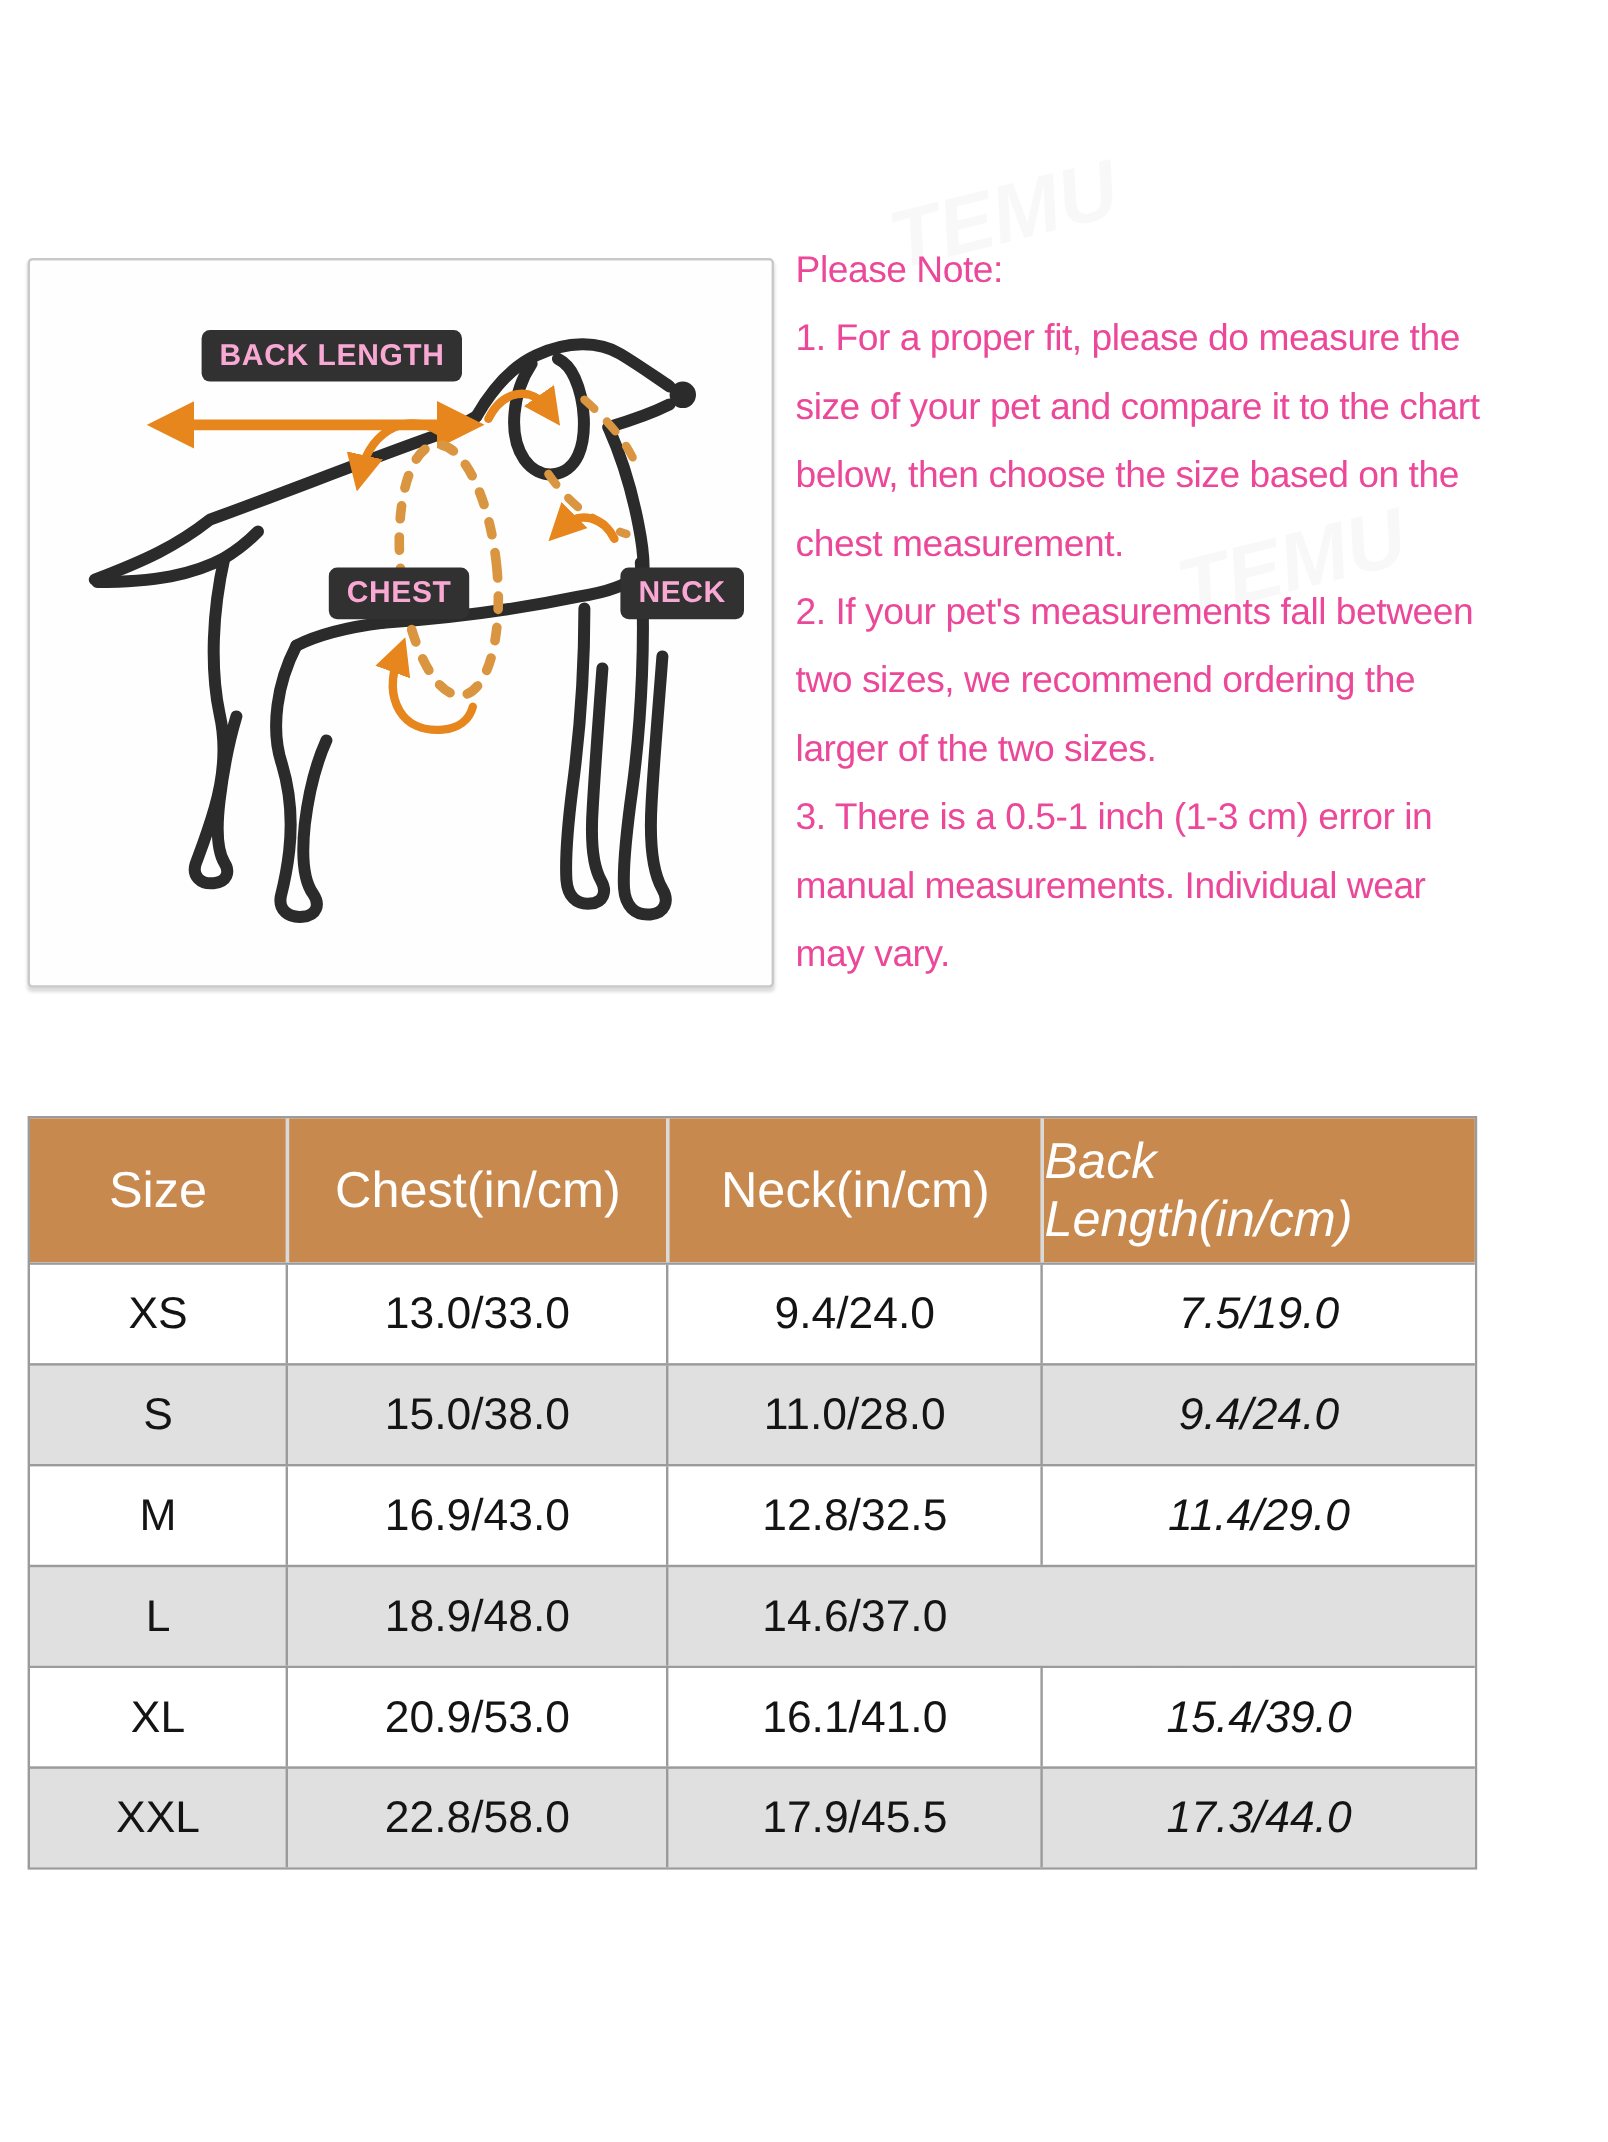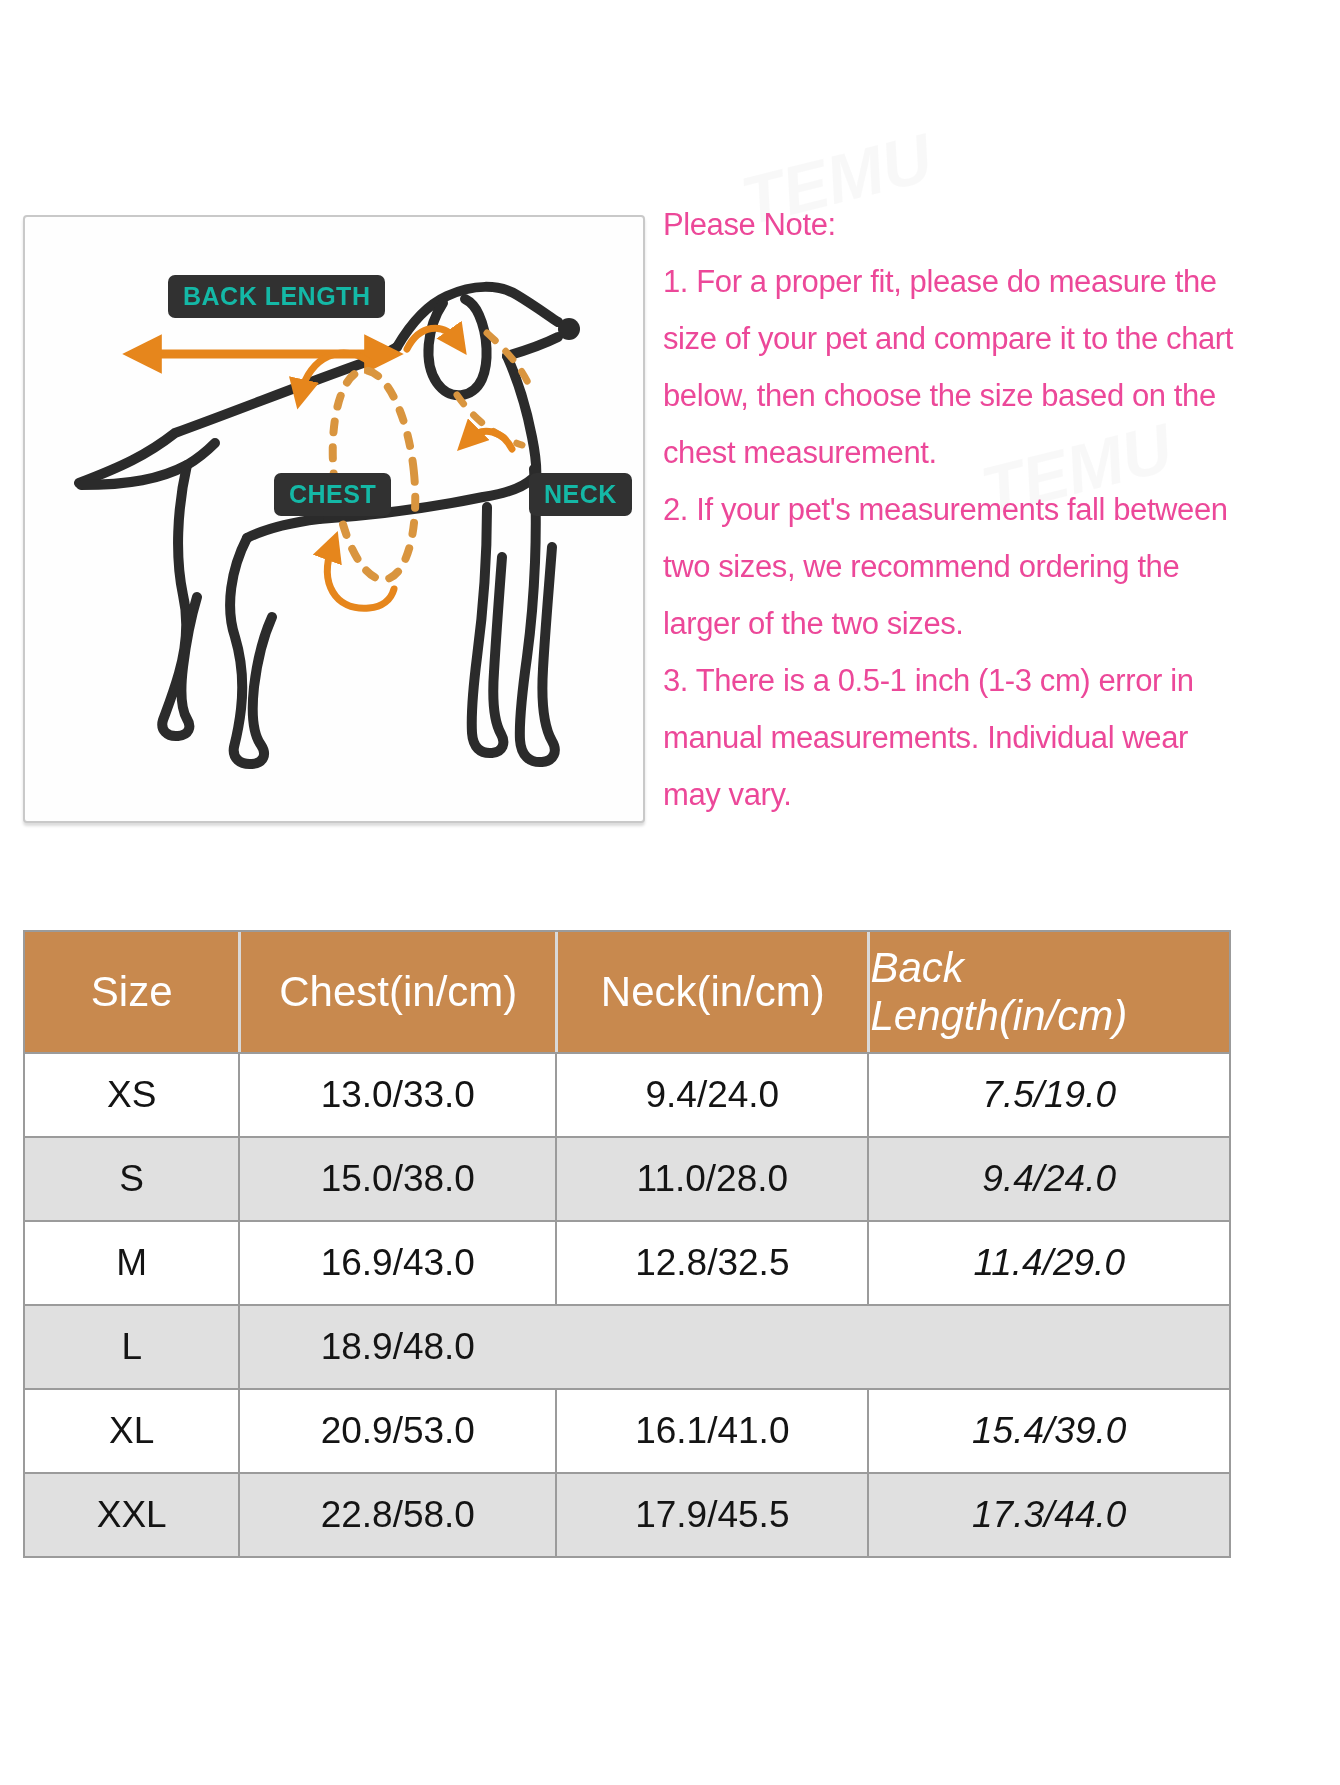--- a/index.html
+++ b/index.html
@@ -11,27 +11,27 @@
   .wm{position:absolute; font-size:68px; font-weight:bold; font-style:italic;
       color:#8a8a8a; opacity:0.05; transform:rotate(-14deg); user-select:none;}
   
   .dog-box{
     position:absolute; left:23px; top:215px; width:622px; height:608px;
     background:#fefefe; border:2px solid #c9c9c9; border-radius:4px;
     box-shadow:0 3px 3px rgba(0,0,0,0.14); box-sizing:border-box;
   }
   .dog-svg{position:absolute; left:0; top:0;}
   .tag{
-    position:absolute; background:#313131; color:#14b8a6; font-weight:bold;
+    position:absolute; background:#313131; color:#f9a8d4; font-weight:bold;
     font-size:25px; letter-spacing:0.5px; padding:9px 15px; border-radius:7px;
     line-height:1;
   }
   .tag-backlength{left:143px; top:58px;}
   .tag-chest{left:249px; top:256px;}
-  .tag-neck{left:504px; top:256px;}
+  .tag-neck{left:492px; top:256px;}
   
   .note{
     position:absolute; left:663px; top:196px; width:640px;
     font-size:31px; letter-spacing:-0.4px; line-height:57px; color:#ec4899;
   }
   .note-line{white-space:nowrap;}
   
   .size-table{
     position:absolute; left:23px; top:930px; width:1208px;
     border:2px solid #9b9b9b; box-sizing:border-box;
@@ -162,20 +162,21 @@
         <div class="trow">
           <div class="td c0">M</div>
           <div class="td c1">16.9/43.0</div>
           <div class="td c2">12.8/32.5</div>
           <div class="td c3">11.4/29.0</div>
         </div>
 
         <div class="trow">
           <div class="td c0">L</div>
           <div class="td c1">18.9/48.0</div>
+          <div class="td c2">14.6/37.0</div>
         </div>
 
         <div class="trow">
           <div class="td c0">XL</div>
           <div class="td c1">20.9/53.0</div>
           <div class="td c2">16.1/41.0</div>
           <div class="td c3">15.4/39.0</div>
         </div>
 
         <div class="trow">

